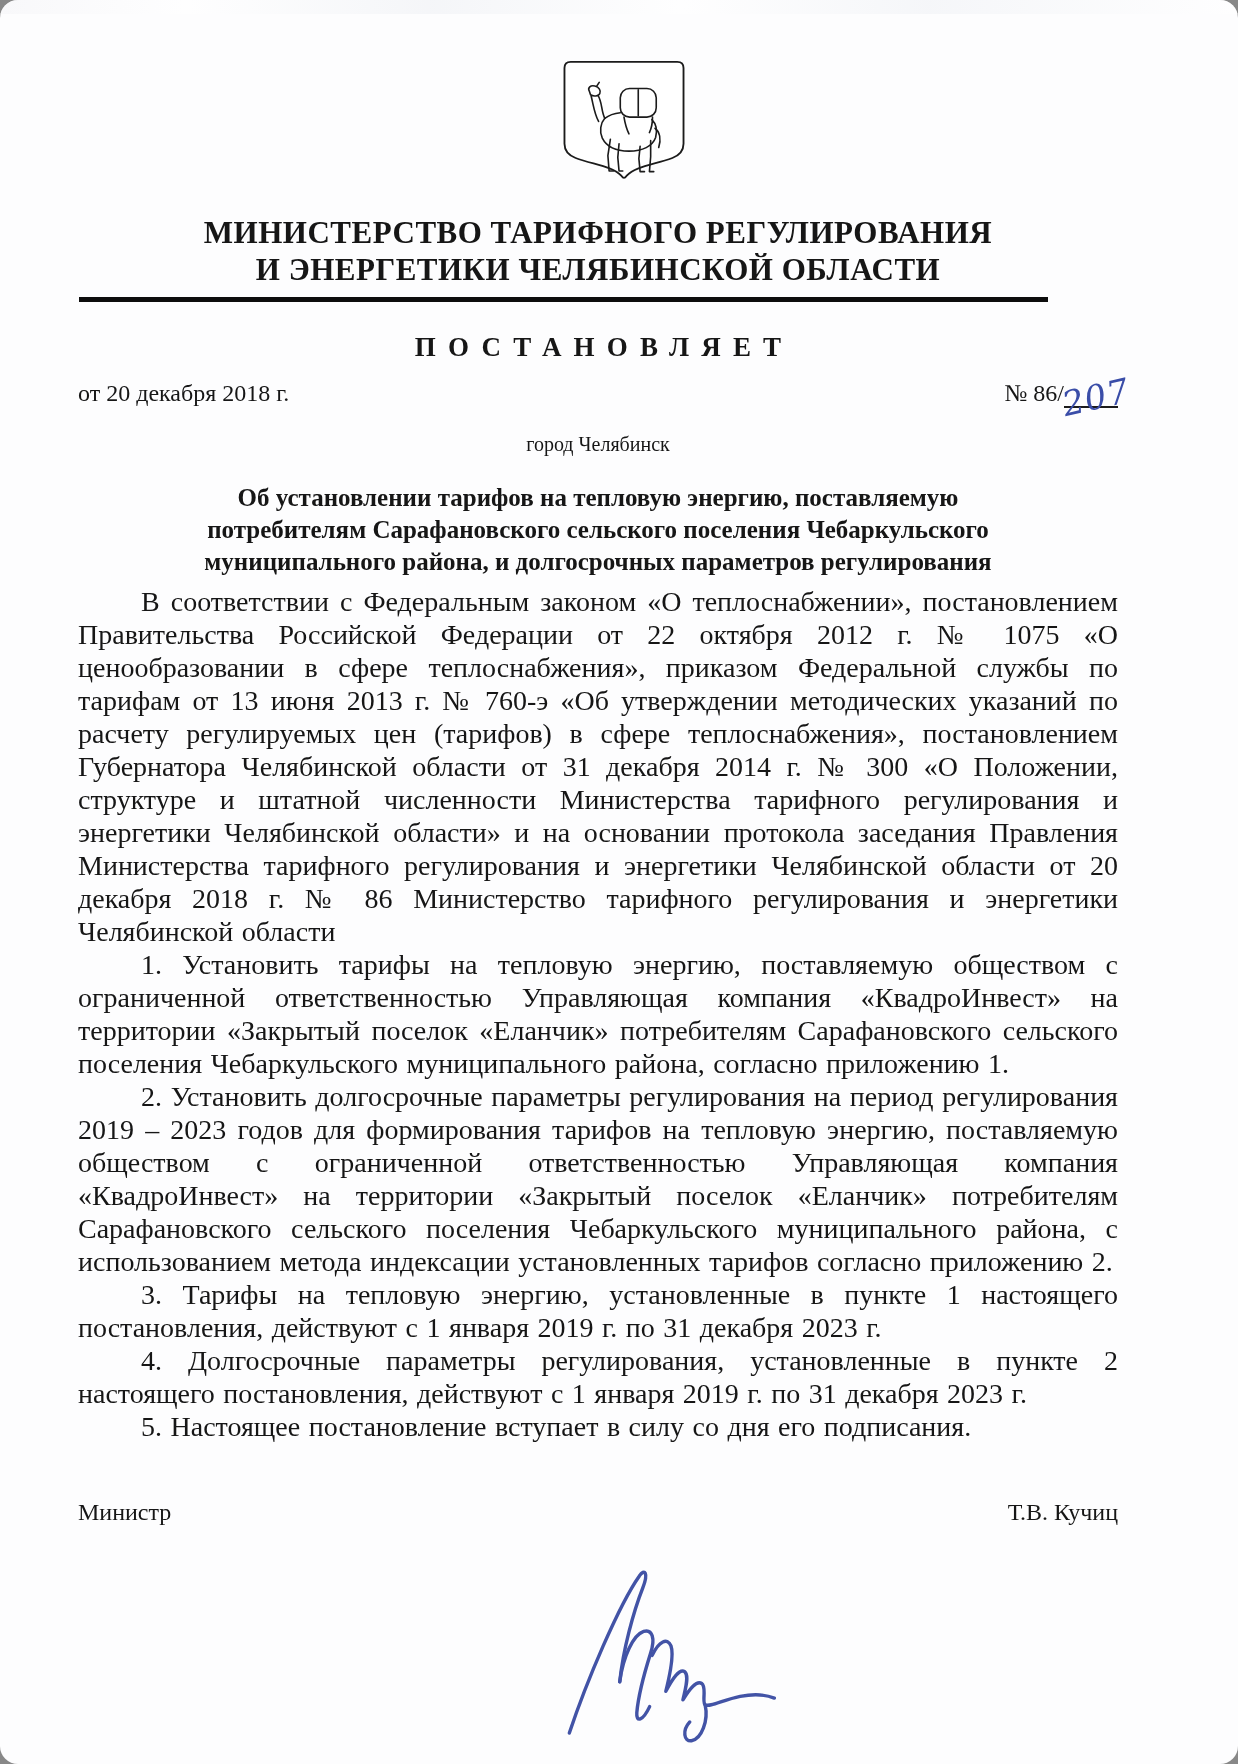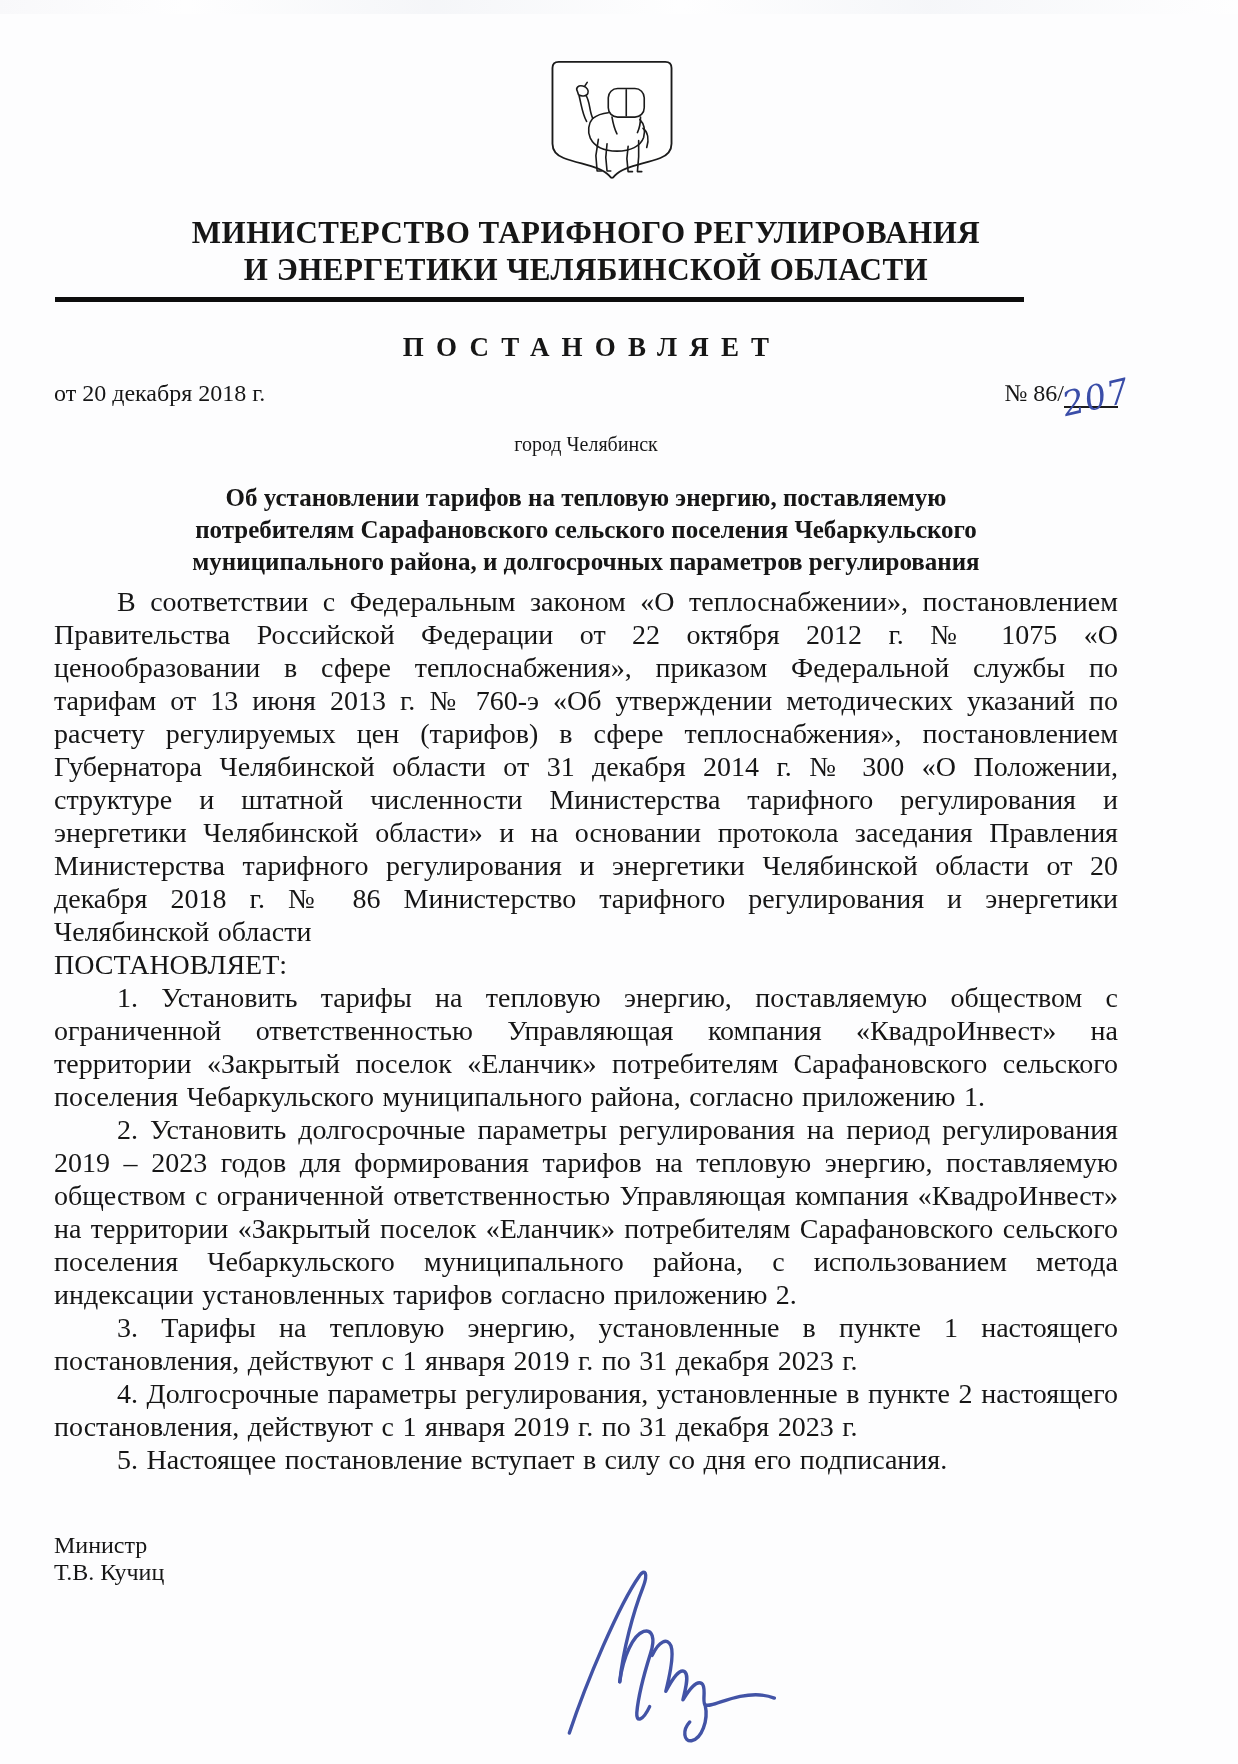--- a/index.html
+++ b/index.html
@@ -6,21 +6,22 @@
   .page {
     position: relative;
     width: 1238px;
     height: 1764px;
     margin: 0 auto;
     background: #fdfdfe;
     color: #161616;
     font-family: "Liberation Serif", serif;
     overflow: hidden;
     box-sizing: border-box;
-    padding: 56px 120px 0 54px;
+    padding: 56px 120px 0 78px;
+    border-radius: 18px;
   }
   
   .page::before {
     content: "";
     position: absolute; left: 0; top: 0; width: 100%; height: 14px;
     background: linear-gradient(90deg, #f4f4f7 0%, #ffffff 15%, #eef0f4 35%, #ffffff 55%, #eff1f5 75%, #ffffff 100%);
     opacity: .55;
   }
   .emblem-wrap {
     width: 124px; height: 142px;
@@ -100,21 +101,20 @@
     word-spacing: 1.5px;
   }
   .body-text p { margin: 0; text-indent: 63px; }
   .body-text p.no-indent { text-indent: 0; }
 
   .signoff-row {
     margin-top: 56px;
     display: flex;
     justify-content: space-between;
     font-size: 24px;
-    flex-direction: column;
   }
   .signature-wrap {
     position: absolute;
     left: 525px;
     top: 1552px;
     width: 280px;
     height: 205px;
     pointer-events: none;
   }
   .signature-wrap svg { width: 100%; height: 100%; }
@@ -177,21 +177,20 @@
   <div class="city-line">город Челябинск</div>
 
   <div class="doc-title">
     <div>Об установлении тарифов на тепловую энергию, поставляемую</div>
     <div>потребителям Сарафановского сельского поселения Чебаркульского</div>
     <div>муниципального района, и долгосрочных параметров регулирования</div>
   </div>
 
   <div class="body-text">
     <p>В соответствии с Федеральным законом «О теплоснабжении», постановлением Правительства Российской Федерации от 22 октября 2012 г. № 1075 «О ценообразовании в сфере теплоснабжения», приказом Федеральной службы по тарифам от 13 июня 2013 г. № 760-э «Об утверждении методических указаний по расчету регулируемых цен (тарифов) в сфере теплоснабжения», постановлением Губернатора Челябинской области от 31 декабря 2014 г. № 300 «О Положении, структуре и штатной численности Министерства тарифного регулирования и энергетики Челябинской области» и на основании протокола заседания Правления Министерства тарифного регулирования и энергетики Челябинской области от 20 декабря 2018 г. № 86 Министерство тарифного регулирования и энергетики Челябинской области</p>
-    <p class="no-indent">ПОСТАНОВЛЯЕТ:</p>
     <p>1.  Установить тарифы на тепловую энергию, поставляемую обществом с ограниченной ответственностью Управляющая компания «КвадроИнвест» на территории «Закрытый поселок «Еланчик» потребителям Сарафановского сельского поселения Чебаркульского муниципального района, согласно приложению 1.</p>
     <p>2.  Установить долгосрочные параметры регулирования на период регулирования 2019 – 2023 годов для формирования тарифов на тепловую энергию, поставляемую обществом с ограниченной ответственностью Управляющая компания «КвадроИнвест» на территории «Закрытый поселок «Еланчик» потребителям Сарафановского сельского поселения Чебаркульского муниципального района, с использованием метода индексации установленных тарифов согласно приложению 2.</p>
     <p>3.  Тарифы на тепловую энергию, установленные в пункте 1 настоящего постановления, действуют с 1 января 2019 г. по 31 декабря 2023 г.</p>
     <p>4.  Долгосрочные параметры регулирования, установленные в пункте 2 настоящего постановления, действуют с 1 января 2019 г. по 31 декабря 2023 г.</p>
     <p>5.  Настоящее постановление вступает в силу со дня его подписания.</p>
   </div>
 
   <div class="signoff-row">
     <span>Министр</span>
     <span>Т.В. Кучиц</span>

